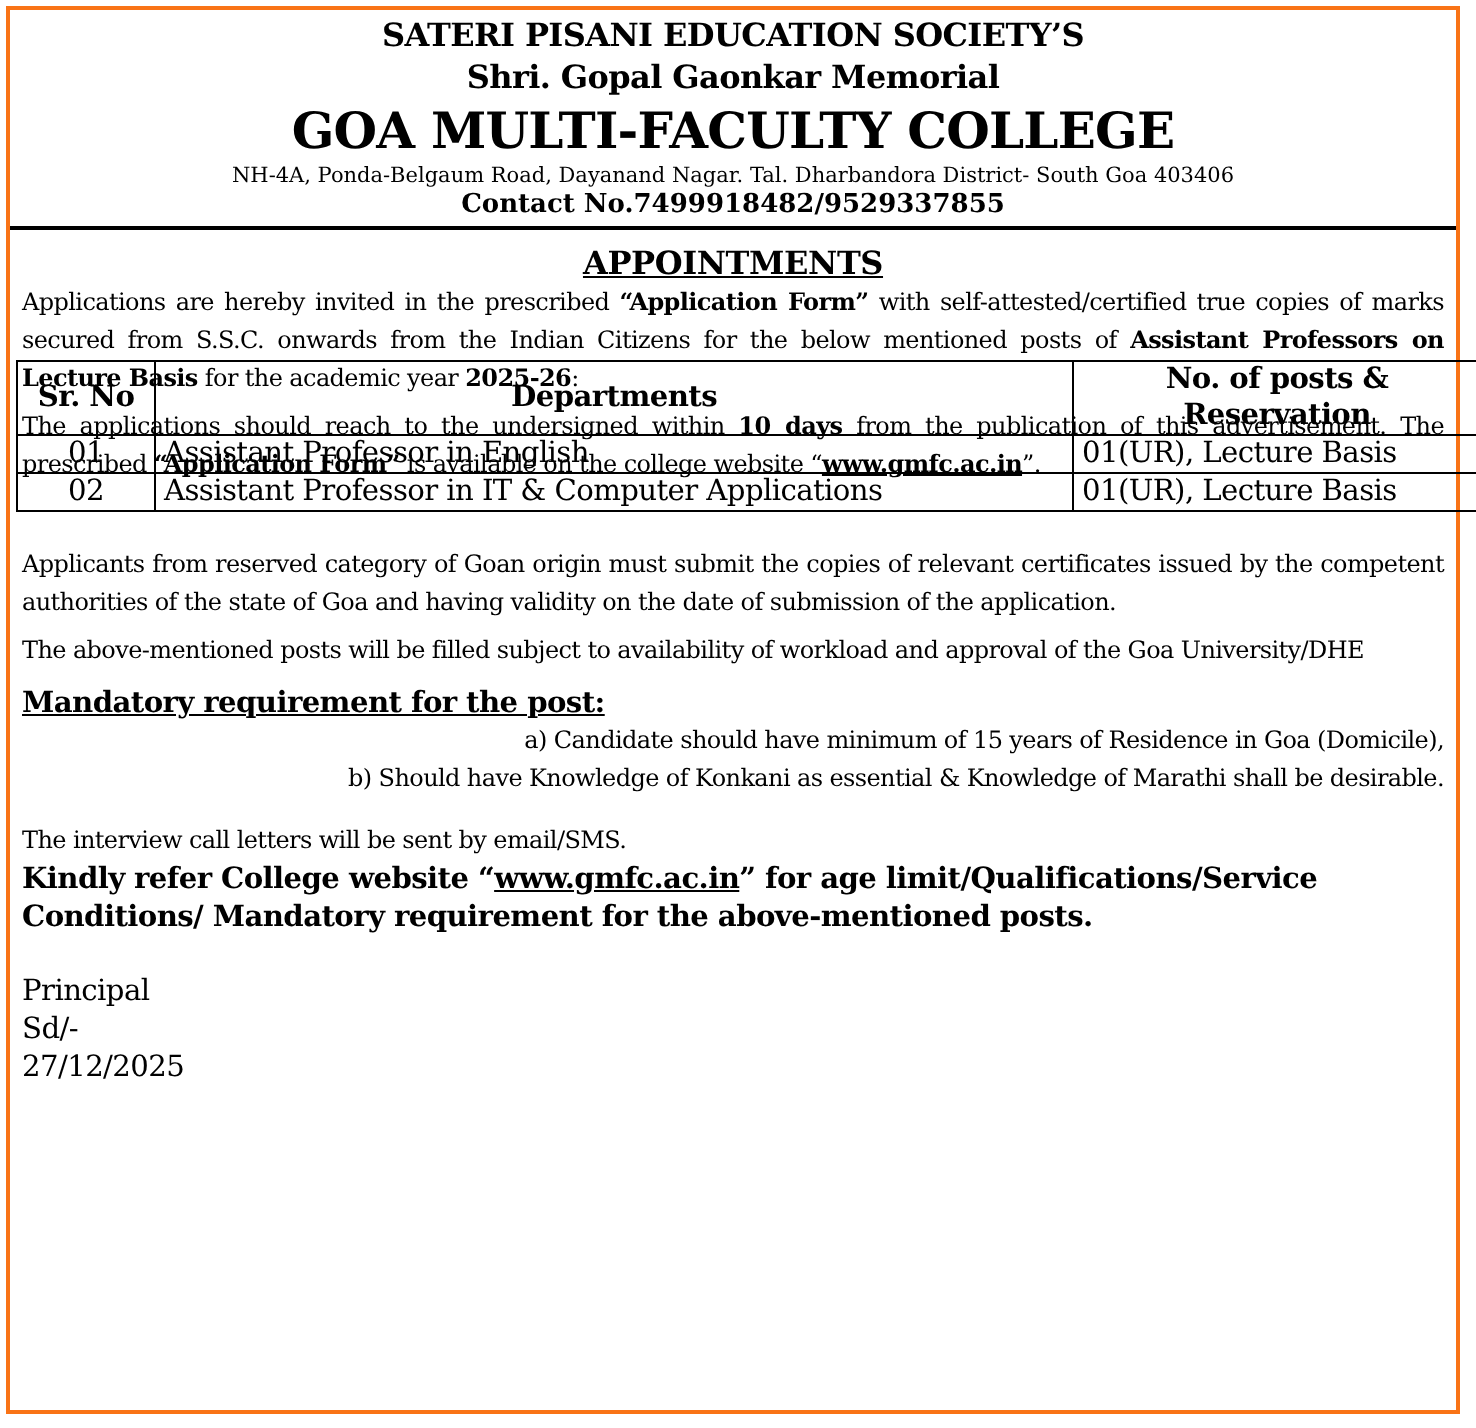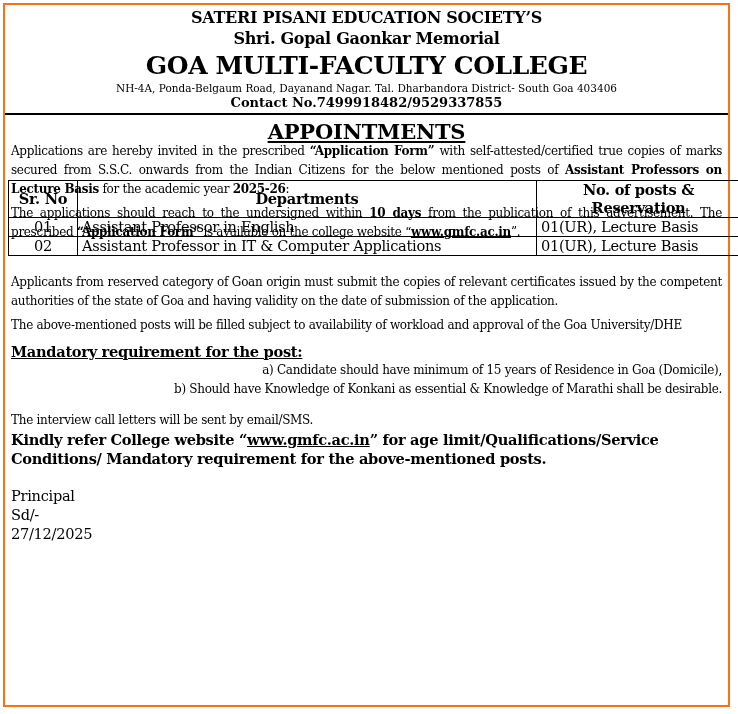--- a/index.html
+++ b/index.html
@@ -12,21 +12,21 @@
     .society { position: absolute; top: 3px; left: 0; right: 0; font-weight: bold; font-size: 16px;
                font-family: "DejaVu Serif", serif; letter-spacing: -0.3px; }
     .memorial { position: absolute; top: 24px; left: 0; right: 0; font-weight: bold; font-size: 16px;
                 letter-spacing: -0.3px; }
     .college { position: absolute; top: 46px; left: 0; right: 0; font-weight: bold; font-size: 25px;
                letter-spacing: -0.4px; }
     .address { position: absolute; top: 77px; left: 0; right: 0; font-size: 10.5px; }
     .contact { position: absolute; top: 90px; left: 0; right: 0; font-weight: bold; font-size: 13px; }
 
     .content { position: absolute; left: 6px; right: 6px; top: 112px; }
-    .title { text-align: center; font-weight: bold; font-size: 21px; text-decoration: underline;
+    .title { text-align: center; font-weight: bold; font-size: 16px; text-decoration: underline;
              margin: 5px 0 0 0; line-height: 20px; letter-spacing: -0.2px; }
     p { margin: 0; font-size: 12px; line-height: 19px; text-align: justify; letter-spacing: -0.3px; }
     .p1 { margin-top: 0; }
     .p2 { margin-top: 5px; }
     b { font-weight: bold; }
     .url { font-weight: bold; text-decoration: underline; }
 
     table.posts { position: absolute; left: 3px; top: 175px; width: 733px; border-collapse: collapse;
                   font-size: 14.6px; letter-spacing: -0.3px; }
     table.posts th, table.posts td { border: 1px solid #000; padding: 0 4px; line-height: 18px; }

